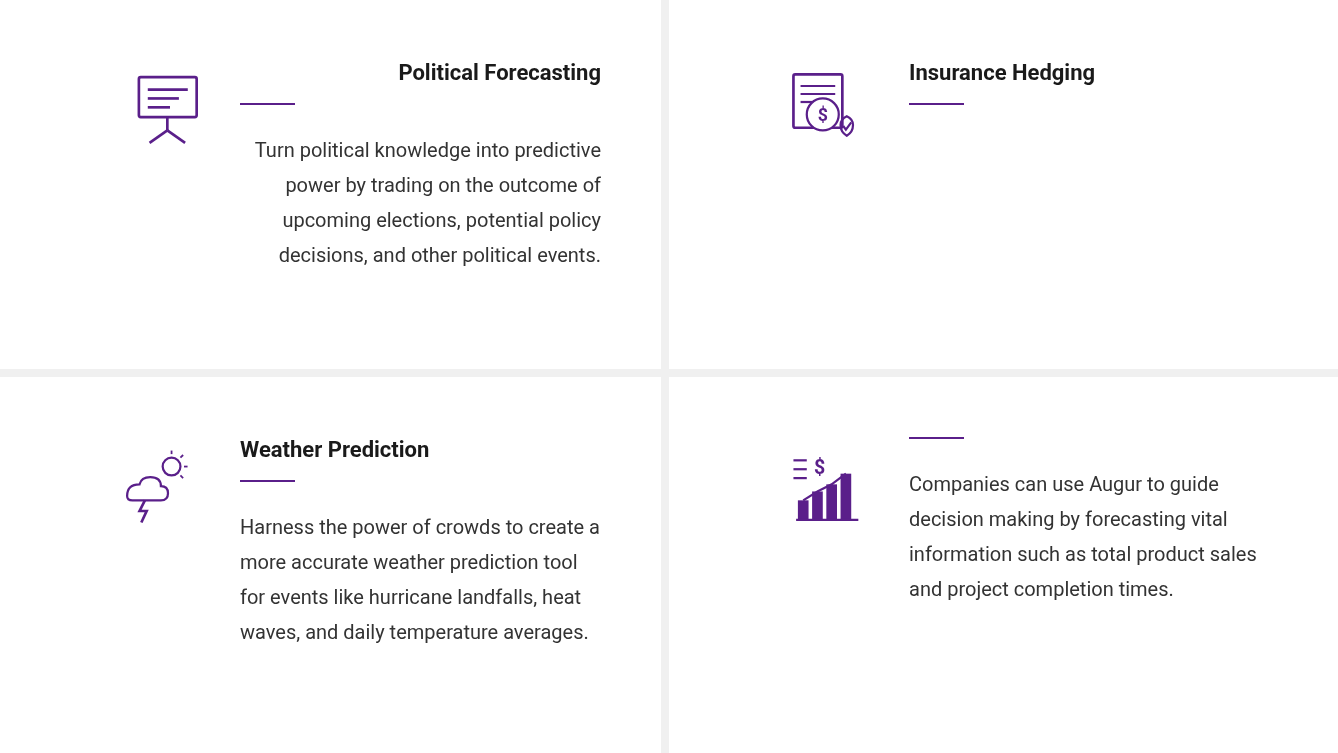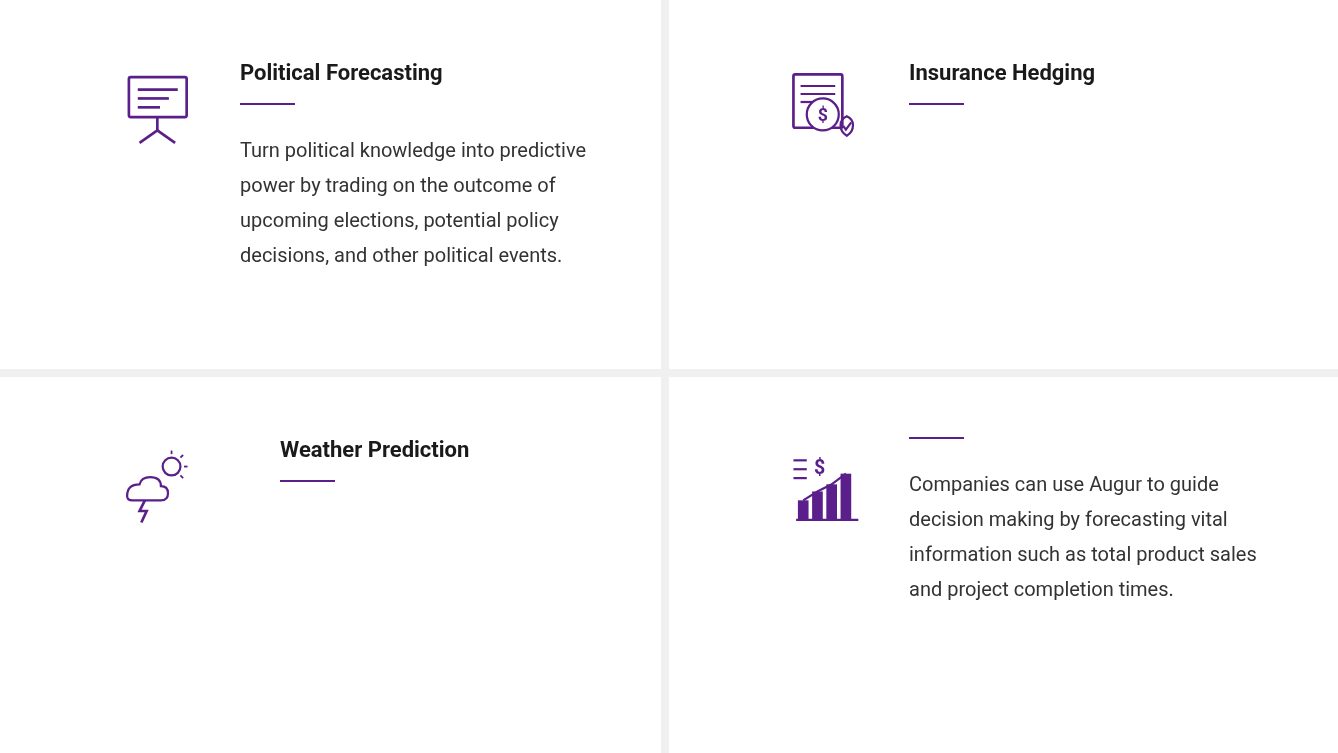--- a/index.html
+++ b/index.html
@@ -29,29 +29,29 @@
       position: relative;
       display: flex;
       flex-direction: row;
       align-items: flex-start;
       gap: 0px;
     }
 
     .card-top-left {
       border-right: 8px solid #f0f0f0;
       border-bottom: 8px solid #f0f0f0;
+      text-align: right;
     }
 
     .card-top-right {
       border-bottom: 8px solid #f0f0f0;
     }
 
     .card-bottom-left {
       border-right: 8px solid #f0f0f0;
-      gap: 40px;
     }
 
     .card-bottom-right {
     }
 
     .icon-area {
       width: 90px;
       flex-shrink: 0;
       margin-right: 30px;
       padding-top: 10px;
@@ -150,20 +150,21 @@
         <line x1="68" y1="32" x2="71" y2="35" stroke="#5a1f8a" stroke-width="2"></line>
 
         <path d="M8 55 Q8 42 22 42 Q24 34 34 34 Q46 34 46 44 Q54 44 54 52 Q54 60 46 60 L14 60 Q8 60 8 55Z" stroke="#5a1f8a" stroke-width="2.5" fill="none"></path>
 
         <polyline points="28,60 22,72 30,72 24,85" stroke="#5a1f8a" stroke-width="3" fill="none"></polyline>
       </svg>
     </div>
     <div class="content-area">
       <div class="card-title">Weather Prediction</div>
       <div class="title-underline"></div>
+      <div class="card-description">Harness the power of crowds to create a more accurate weather prediction tool for events like hurricane landfalls, heat waves, and daily temperature averages.</div>
     </div>
   </div>
 
   <div class="card card-bottom-right">
     <div class="icon-area">
       <svg viewBox="0 0 90 90" fill="none" xmlns="http://www.w3.org/2000/svg">
 
         <line x1="5" y1="15" x2="20" y2="15" stroke="#5a1f8a" stroke-width="2.5"></line>
         <line x1="5" y1="25" x2="20" y2="25" stroke="#5a1f8a" stroke-width="2.5"></line>
         <line x1="5" y1="35" x2="20" y2="35" stroke="#5a1f8a" stroke-width="2.5"></line>

